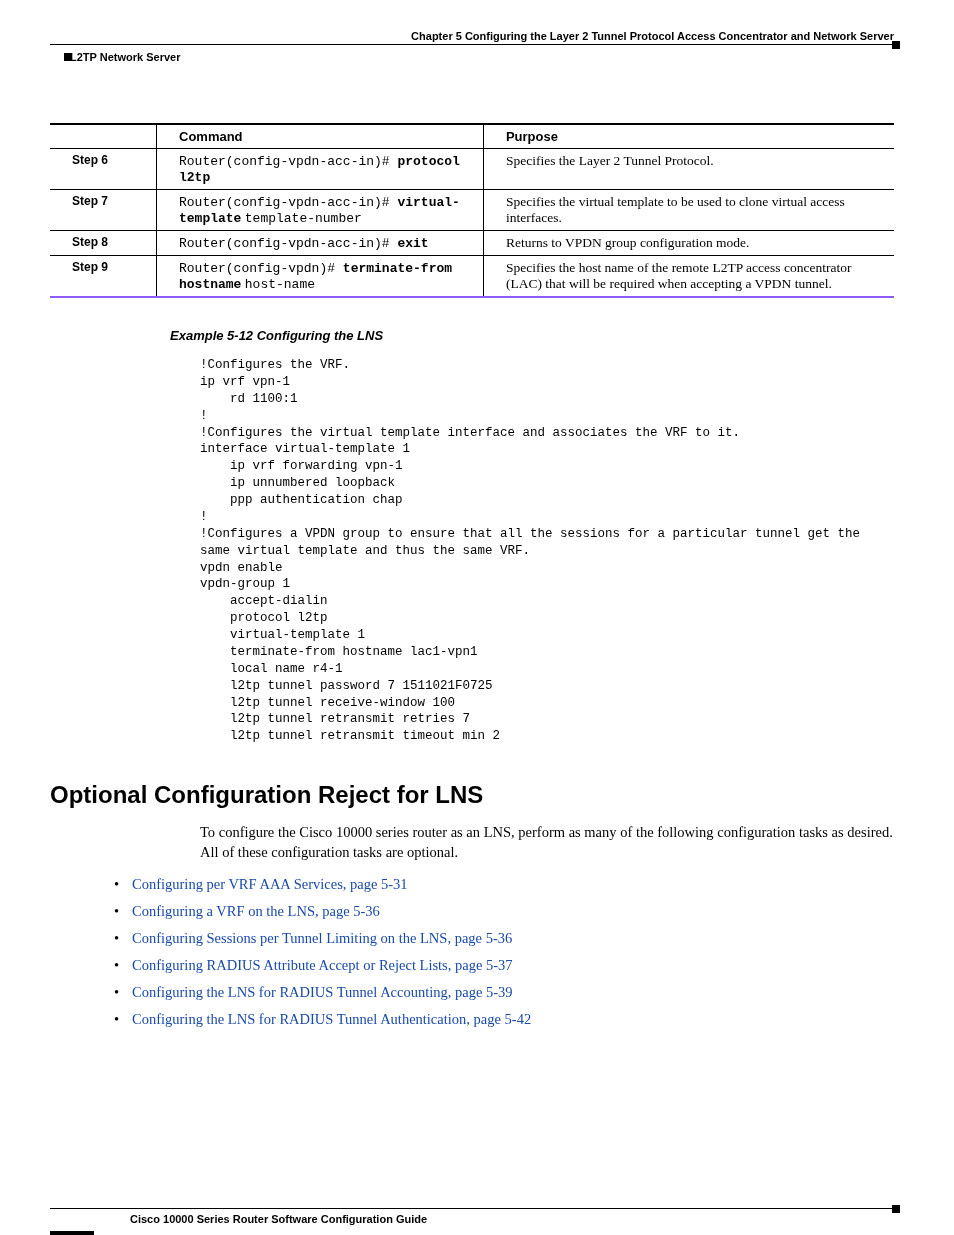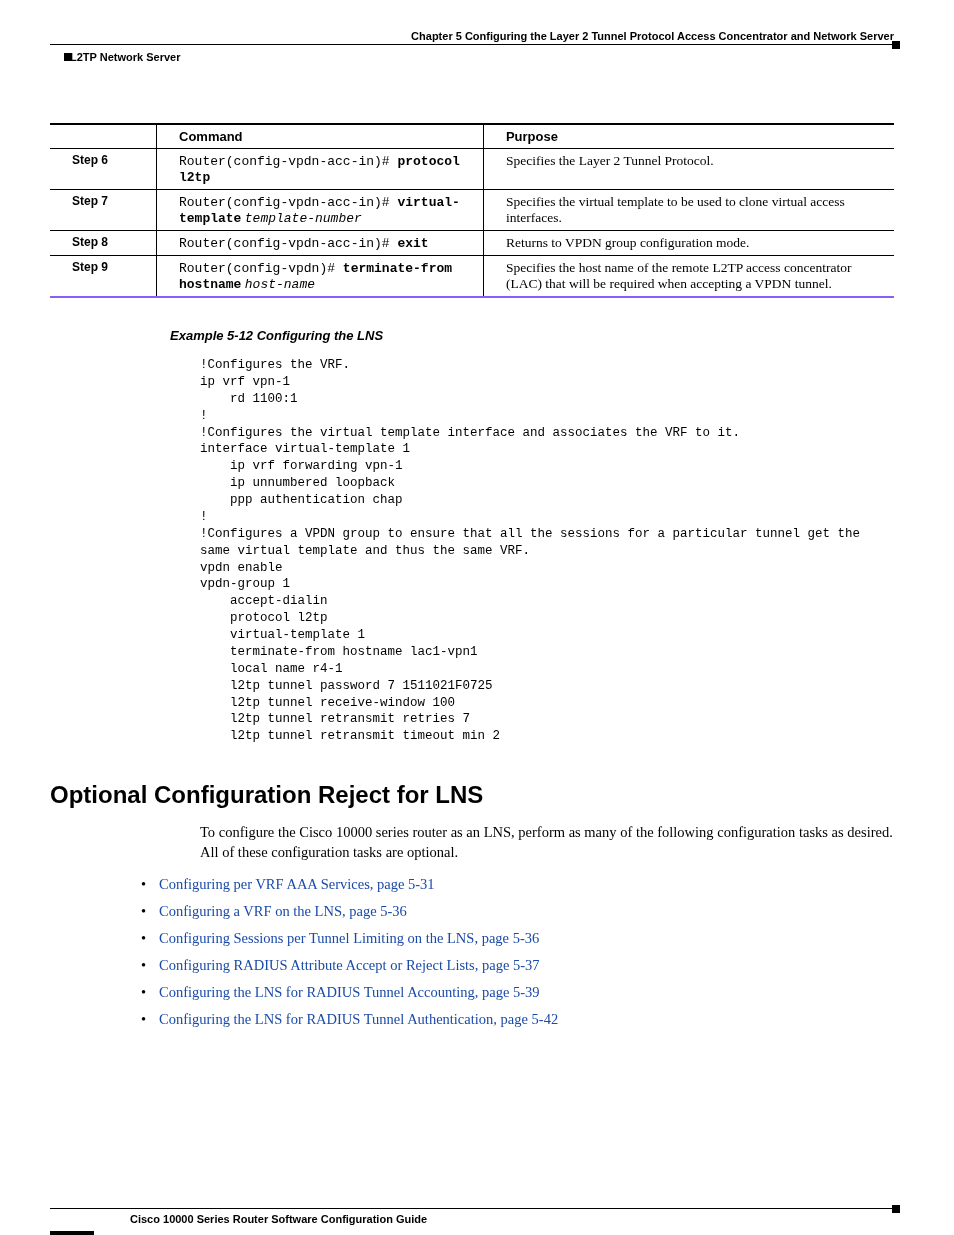--- a/index.html
+++ b/index.html
@@ -82,21 +82,21 @@
   table.cmd-table tr:last-child td {
     border-bottom: 2px solid #8b5cf6;
   }
   table.cmd-table th {
     font-family: Arial, Helvetica, sans-serif;
     font-weight: bold;
     font-size: 13px;
   }
   .mono { font-family: "Courier New", Courier, monospace; font-size: 13px; }
   .bold { font-weight: bold; }
-  .italic { font-style: italic; }
+  .italic { }
   .example-title {
     font-family: Arial, Helvetica, sans-serif;
     font-weight: bold;
     font-style: italic;
     font-size: 13px;
     margin-left: 120px;
     margin-bottom: 14px;
   }
   .code-block {
     font-family: "Courier New", Courier, monospace;
@@ -112,21 +112,21 @@
     font-size: 24px;
     margin: 20px 0 14px 0;
   }
   .body-text {
     margin-left: 150px;
     font-size: 14.5px;
     line-height: 1.35;
     margin-bottom: 10px;
   }
   ul.links {
-    margin-left: 109px;
+    margin-left: 82px;
     padding: 0;
     list-style: none;
   }
   ul.links li {
     font-size: 14.5px;
     margin-bottom: 10px;
     position: relative;
   }
   ul.links li::before {
     content: "•";

